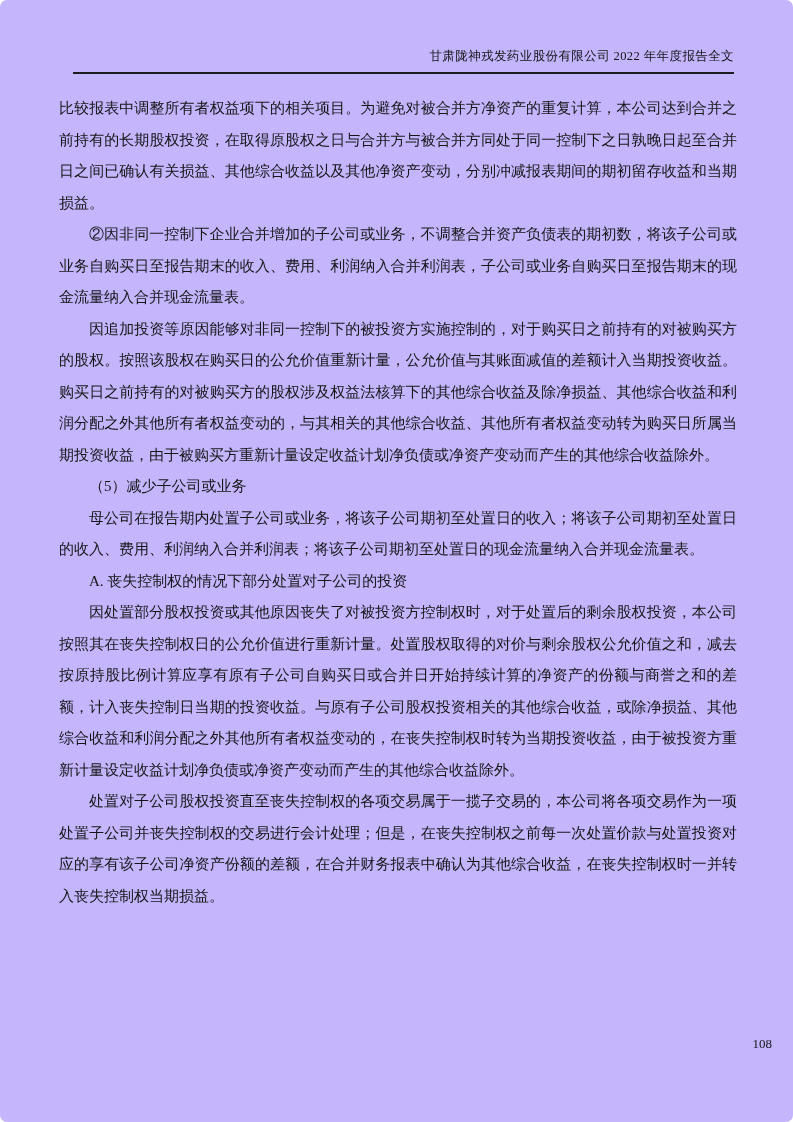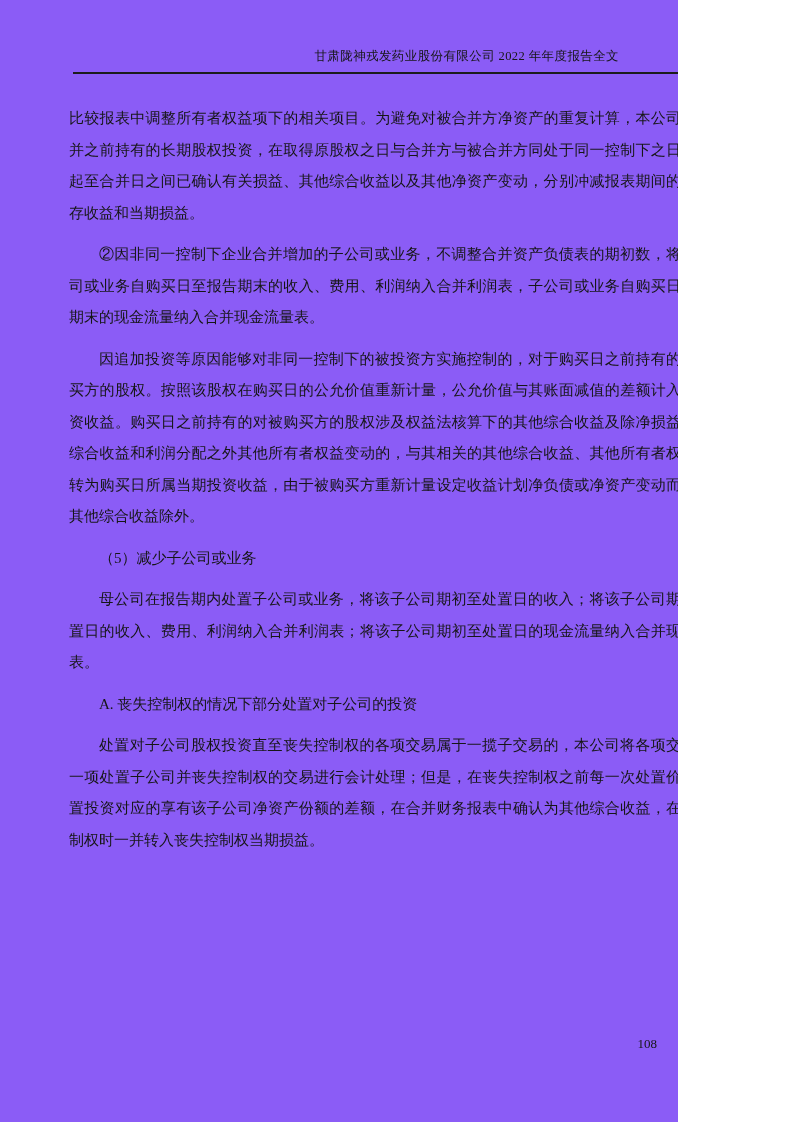--- a/index.html
+++ b/index.html
@@ -2,26 +2,27 @@
 <html><head>
 <meta charset="utf-8">
 <style>
   html, body {
     margin: 0;
     padding: 0;
     background: #ffffff;
   }
   .page {
     position: relative;
-    width: 678px;
+    width: 793px;
     height: 1122px;
-    background: #8b5cf6;
+    background: #c4b5fd;
     font-family: "Liberation Serif", "DejaVu Serif", serif;
     color: #161616;
     overflow: hidden;
+    border-radius: 7px;
   }
   .header-title {
     position: absolute;
     top: 48px;
     left: 0;
     right: 59px;
     text-align: right;
     font-size: 12.5px;
     letter-spacing: 0.4px;
     white-space: nowrap;
@@ -38,21 +39,21 @@
     position: absolute;
     left: 59px;
     top: 93px;
     width: 678px;
     font-size: 15px;
     line-height: 31.5px;
     text-align: justify;
     text-justify: inter-ideograph;
   }
   p.para {
-    margin: 10px;
+    margin: 0;
     padding: 0;
     text-indent: 2em;
   }
   p.para.flush {
     text-indent: 0;
   }
   .page-number {
     position: absolute;
     top: 1036px;
     right: 21px;
@@ -69,18 +70,19 @@
 
   <div class="header-rule"></div>
 
   <div class="doc-body">
     <p class="para flush">比较报表中调整所有者权益项下的相关项目。为避免对被合并方净资产的重复计算，本公司达到合并之前持有的长期股权投资，在取得原股权之日与合并方与被合并方同处于同一控制下之日孰晚日起至合并日之间已确认有关损益、其他综合收益以及其他净资产变动，分别冲减报表期间的期初留存收益和当期损益。</p>
     <p class="para">②因非同一控制下企业合并增加的子公司或业务，不调整合并资产负债表的期初数，将该子公司或业务自购买日至报告期末的收入、费用、利润纳入合并利润表，子公司或业务自购买日至报告期末的现金流量纳入合并现金流量表。</p>
     <p class="para">因追加投资等原因能够对非同一控制下的被投资方实施控制的，对于购买日之前持有的对被购买方的股权。按照该股权在购买日的公允价值重新计量，公允价值与其账面减值的差额计入当期投资收益。购买日之前持有的对被购买方的股权涉及权益法核算下的其他综合收益及除净损益、其他综合收益和利润分配之外其他所有者权益变动的，与其相关的其他综合收益、其他所有者权益变动转为购买日所属当期投资收益，由于被购买方重新计量设定收益计划净负债或净资产变动而产生的其他综合收益除外。</p>
     <p class="para">（5）减少子公司或业务</p>
     <p class="para">母公司在报告期内处置子公司或业务，将该子公司期初至处置日的收入；将该子公司期初至处置日的收入、费用、利润纳入合并利润表；将该子公司期初至处置日的现金流量纳入合并现金流量表。</p>
     <p class="para">A. 丧失控制权的情况下部分处置对子公司的投资</p>
+    <p class="para">因处置部分股权投资或其他原因丧失了对被投资方控制权时，对于处置后的剩余股权投资，本公司按照其在丧失控制权日的公允价值进行重新计量。处置股权取得的对价与剩余股权公允价值之和，减去按原持股比例计算应享有原有子公司自购买日或合并日开始持续计算的净资产的份额与商誉之和的差额，计入丧失控制日当期的投资收益。与原有子公司股权投资相关的其他综合收益，或除净损益、其他综合收益和利润分配之外其他所有者权益变动的，在丧失控制权时转为当期投资收益，由于被投资方重新计量设定收益计划净负债或净资产变动而产生的其他综合收益除外。</p>
     <p class="para">处置对子公司股权投资直至丧失控制权的各项交易属于一揽子交易的，本公司将各项交易作为一项处置子公司并丧失控制权的交易进行会计处理；但是，在丧失控制权之前每一次处置价款与处置投资对应的享有该子公司净资产份额的差额，在合并财务报表中确认为其他综合收益，在丧失控制权时一并转入丧失控制权当期损益。</p>
   </div>
 
   <div class="page-number">108</div>
 
 </div>
 
 </body></html>

